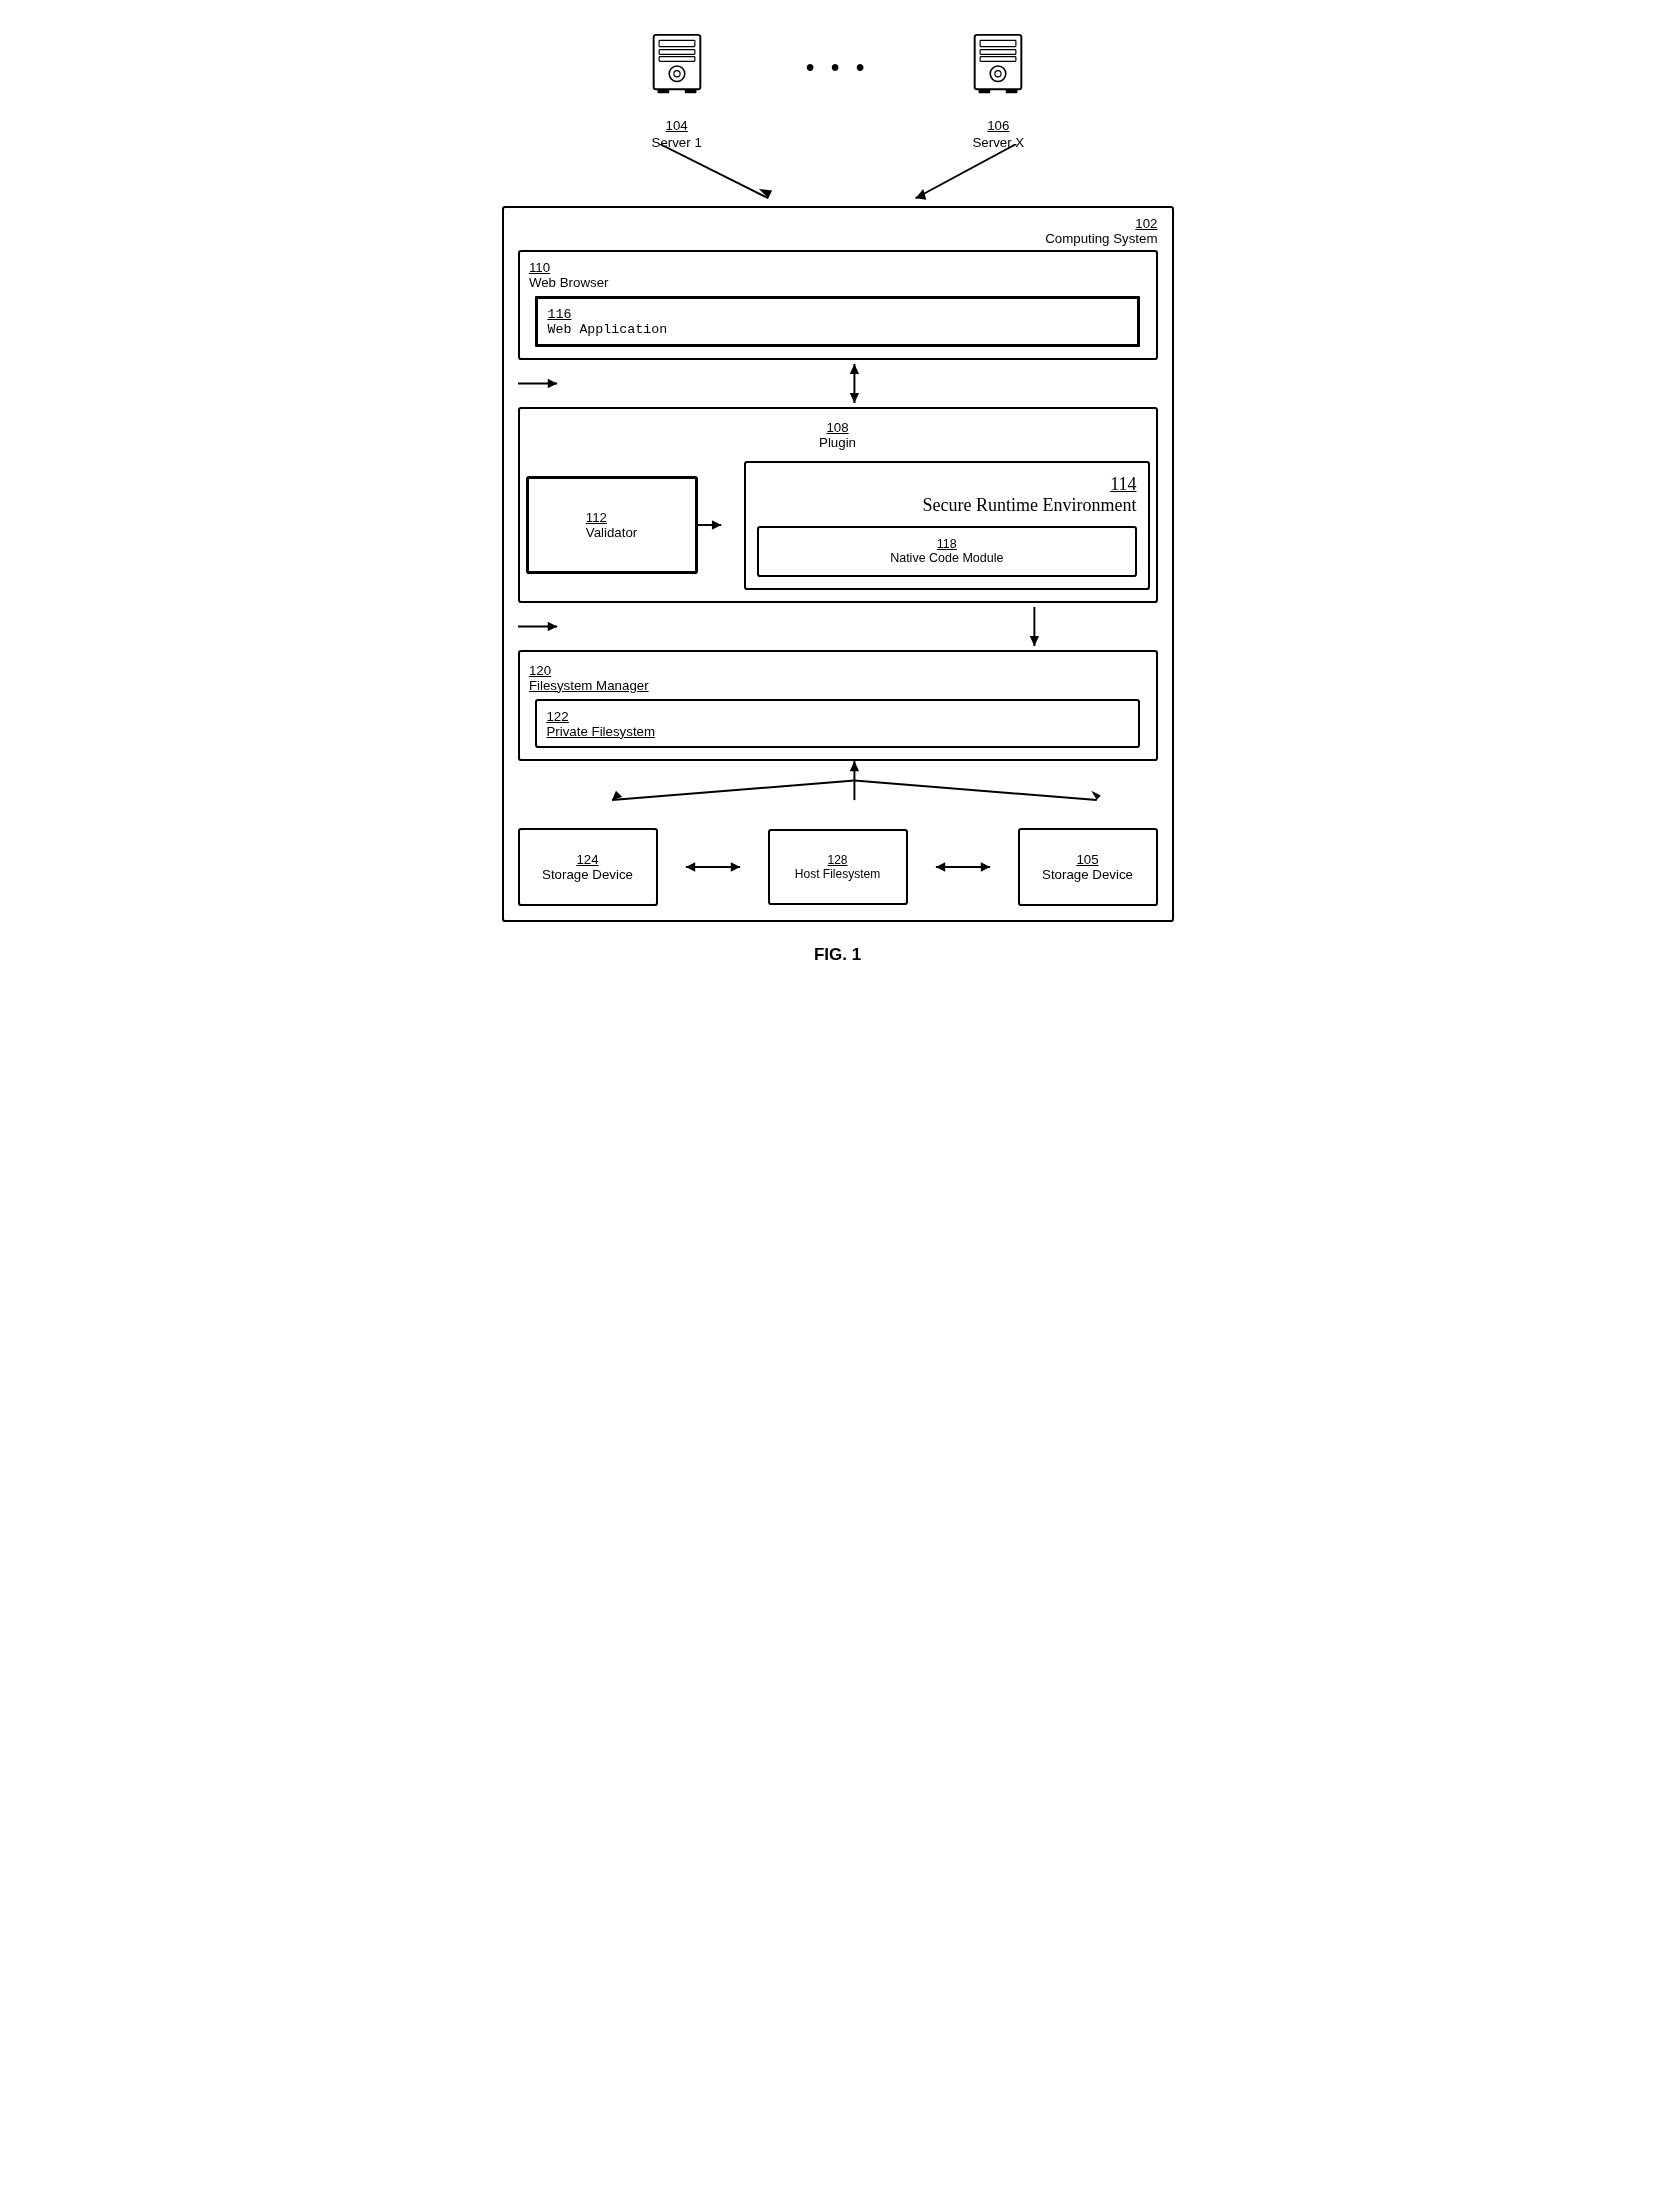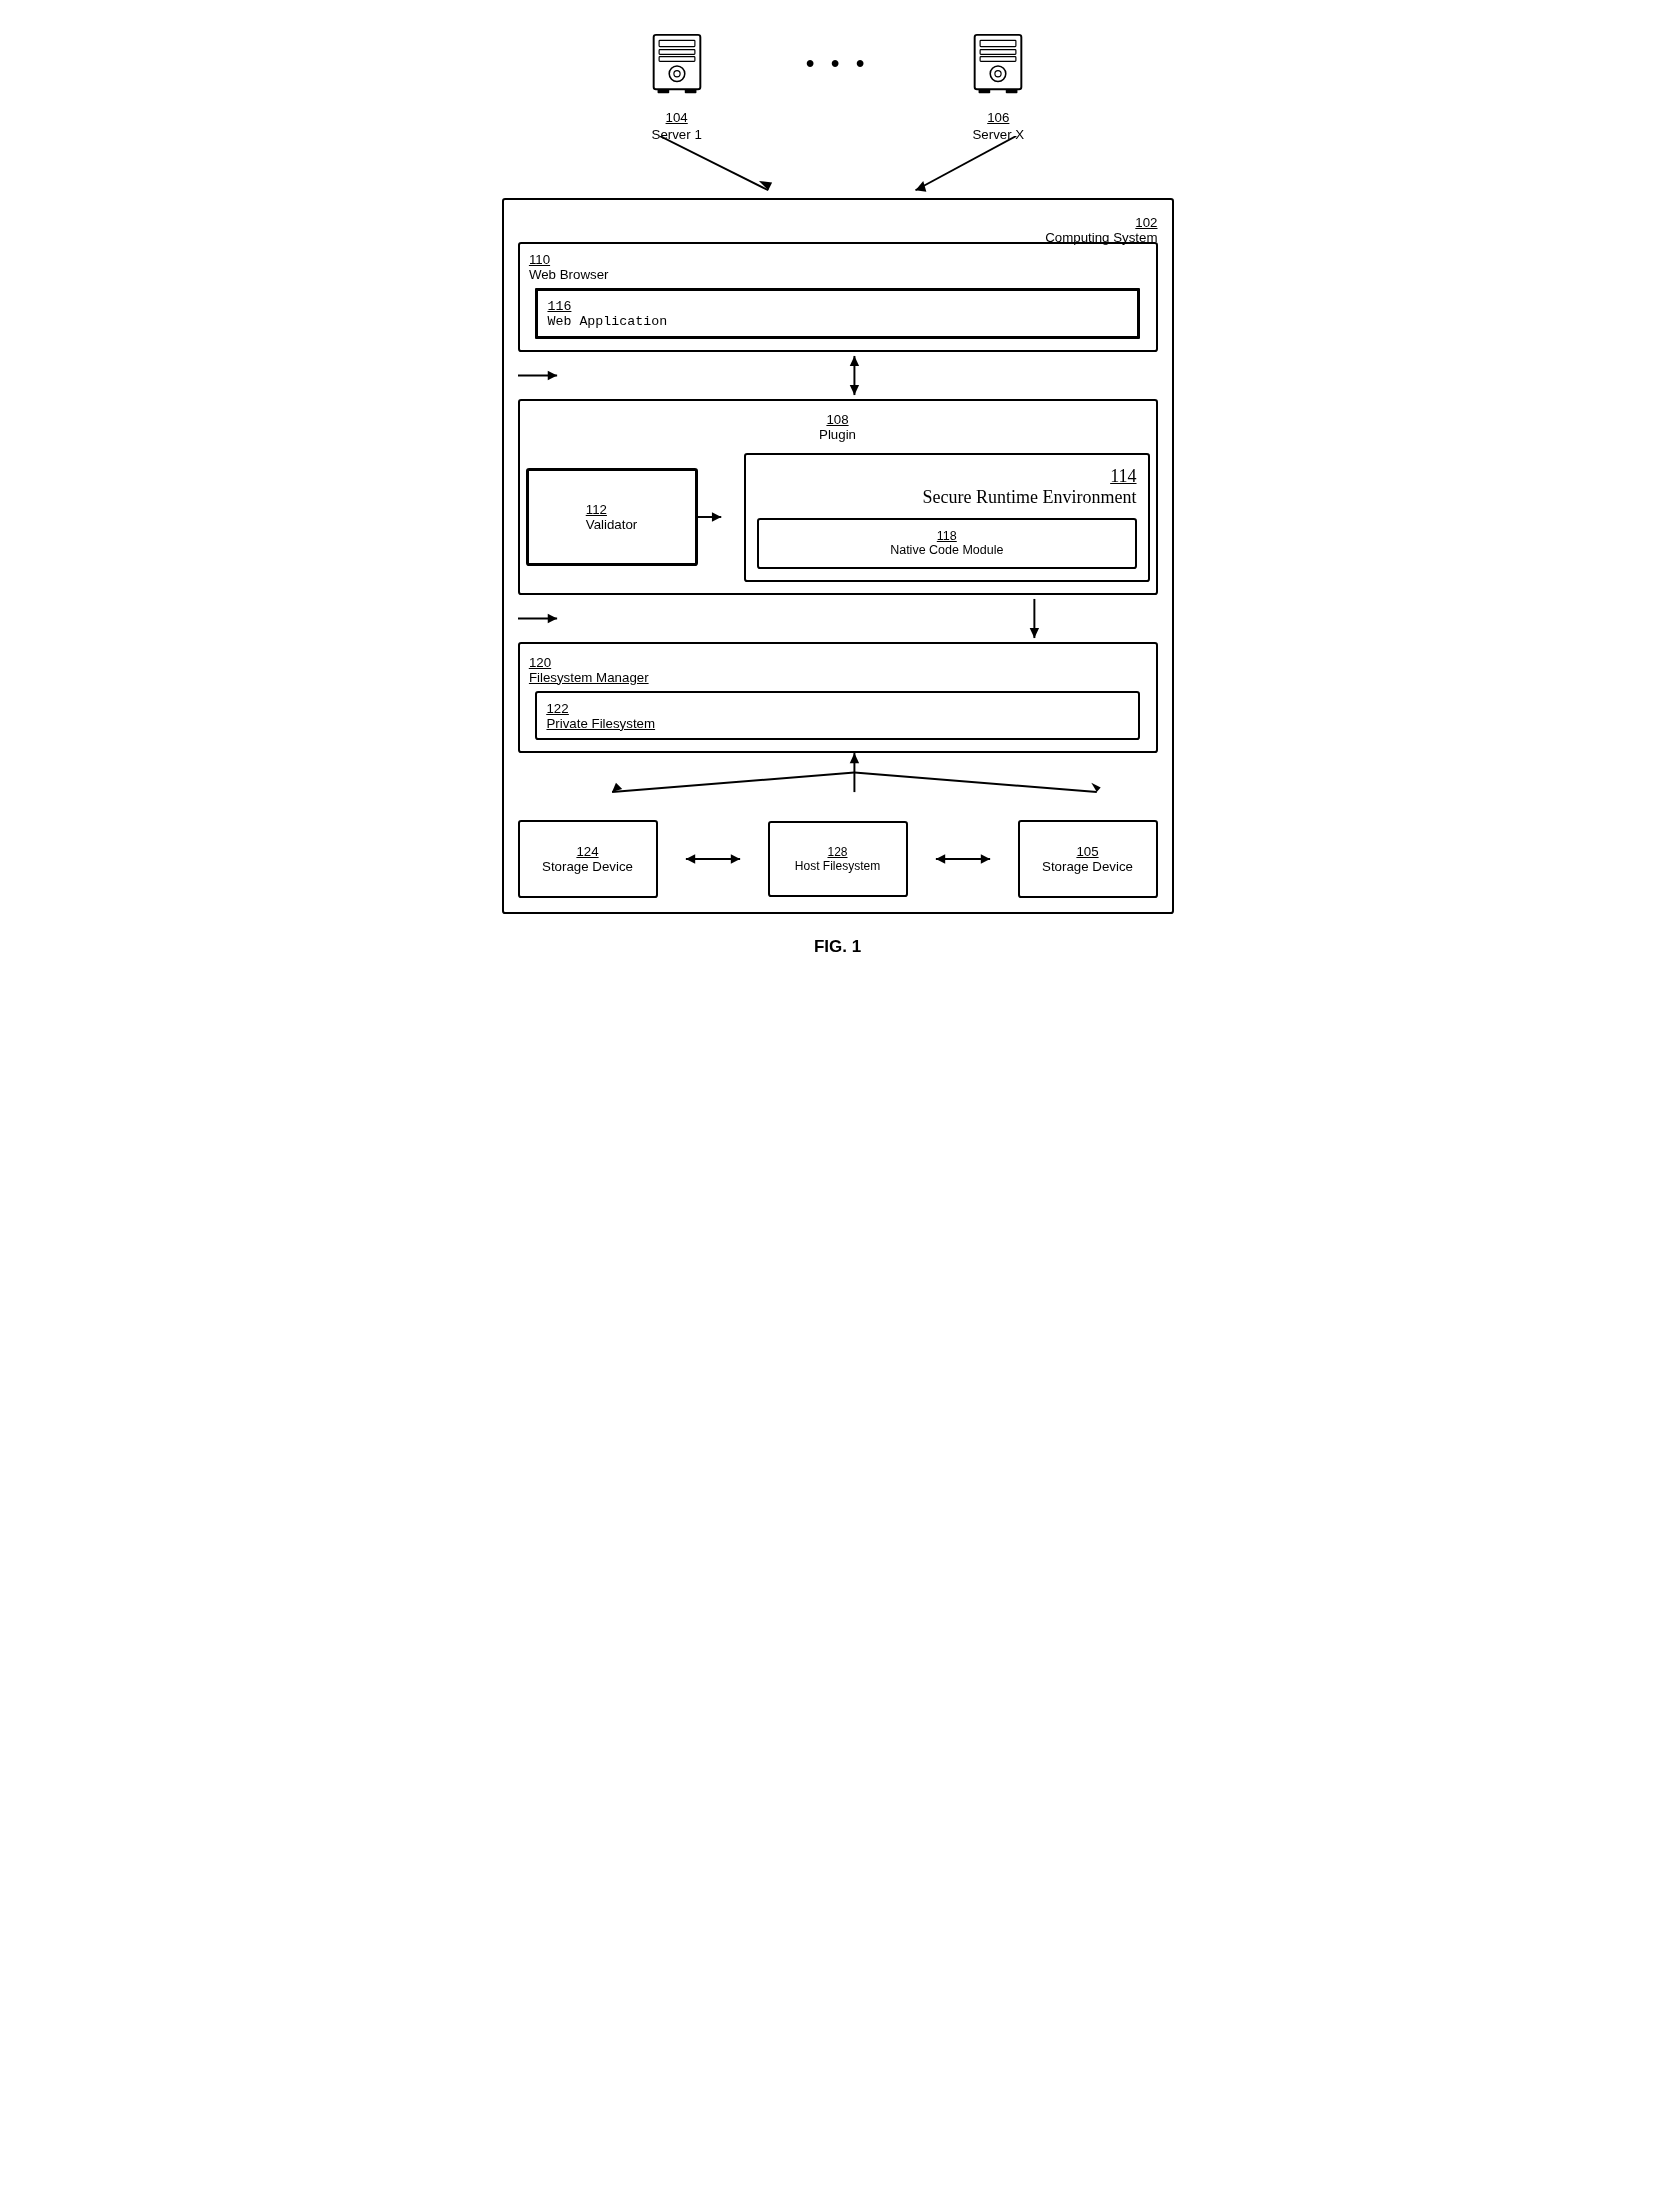--- a/index.html
+++ b/index.html
@@ -26,21 +26,21 @@
       justify-content: center;
       gap: 94px;
       margin-bottom: 0;
       position: relative;
       width: 100%;
     }
     .server-unit {
       display: flex;
       flex-direction: column;
       align-items: center;
-      gap: 8px;
+      gap: 16px;
     }
     .server-icon {
       width: 70px;
       height: 70px;
     }
     .server-label {
       font-size: 13.3px;
       text-align: center;
       line-height: 1.3;
     }
@@ -58,21 +58,21 @@
     .computing-system-box {
       width: 100%;
       border: 2.3px solid #000;
       border-radius: 3.1px;
       padding: 14px 14px 14px 14px;
       position: relative;
       margin-top: 0;
     }
     .computing-system-label {
       position: absolute;
-      top: 15px;
+      top: 8px;
       right: 14px;
       text-align: right;
       font-size: 13.3px;
     }
     .computing-system-label .ref-num {
       text-decoration: underline;
     }
 
     
     .web-browser-box {

